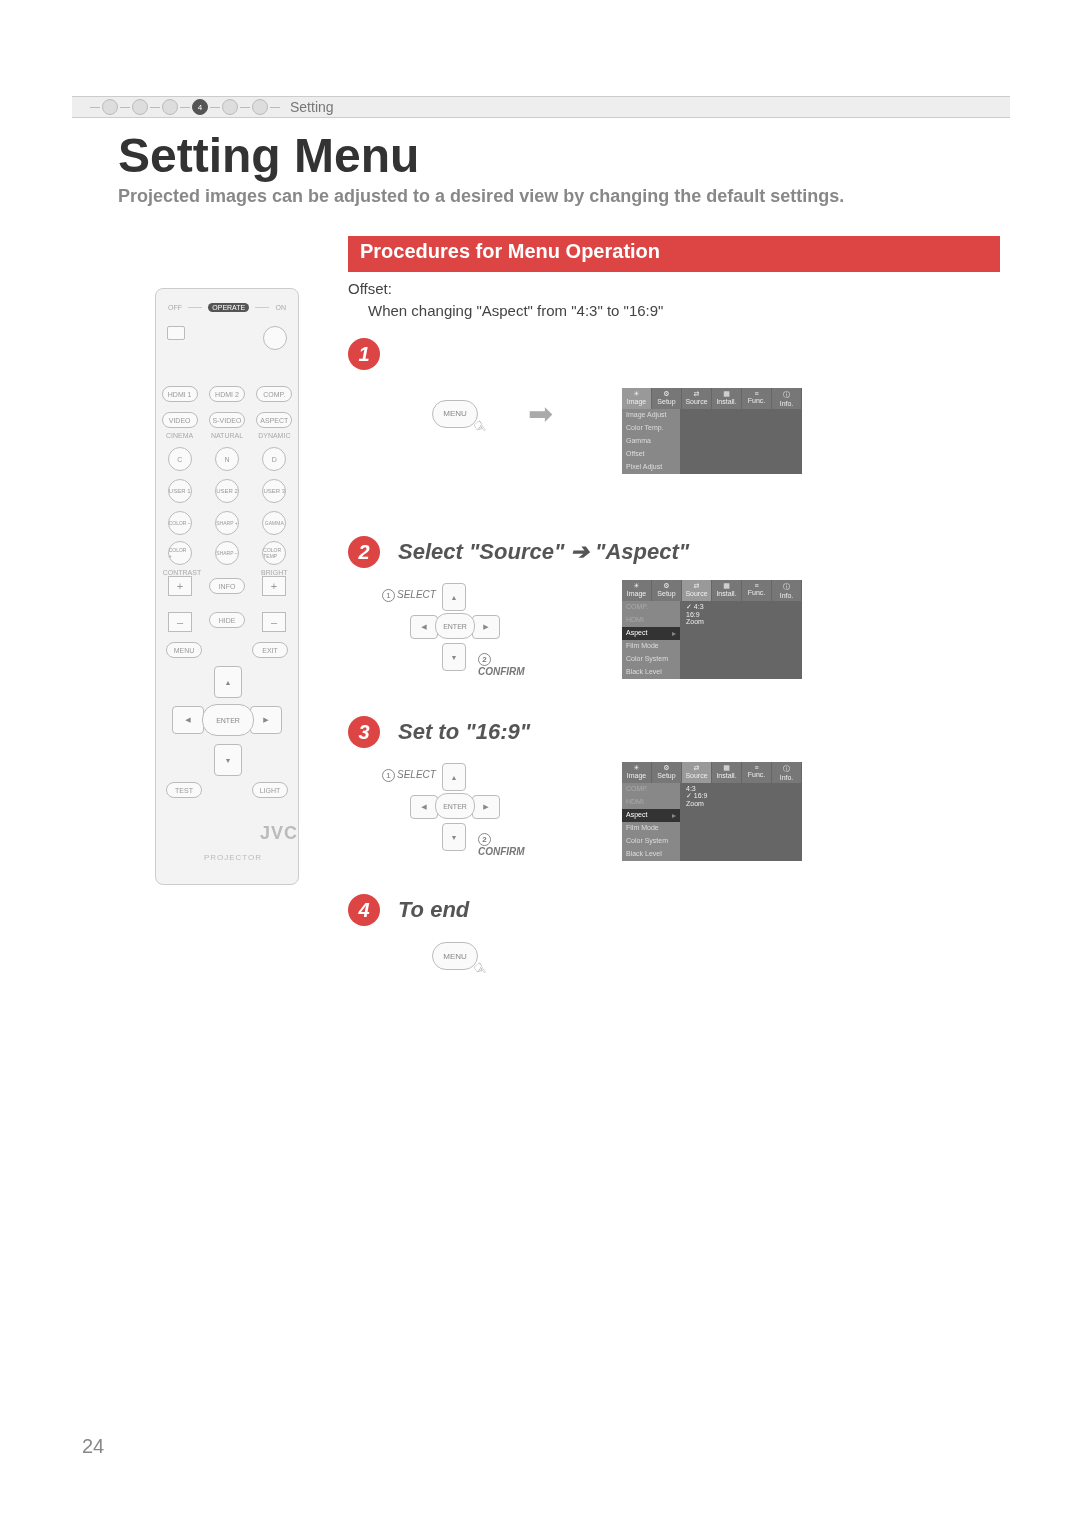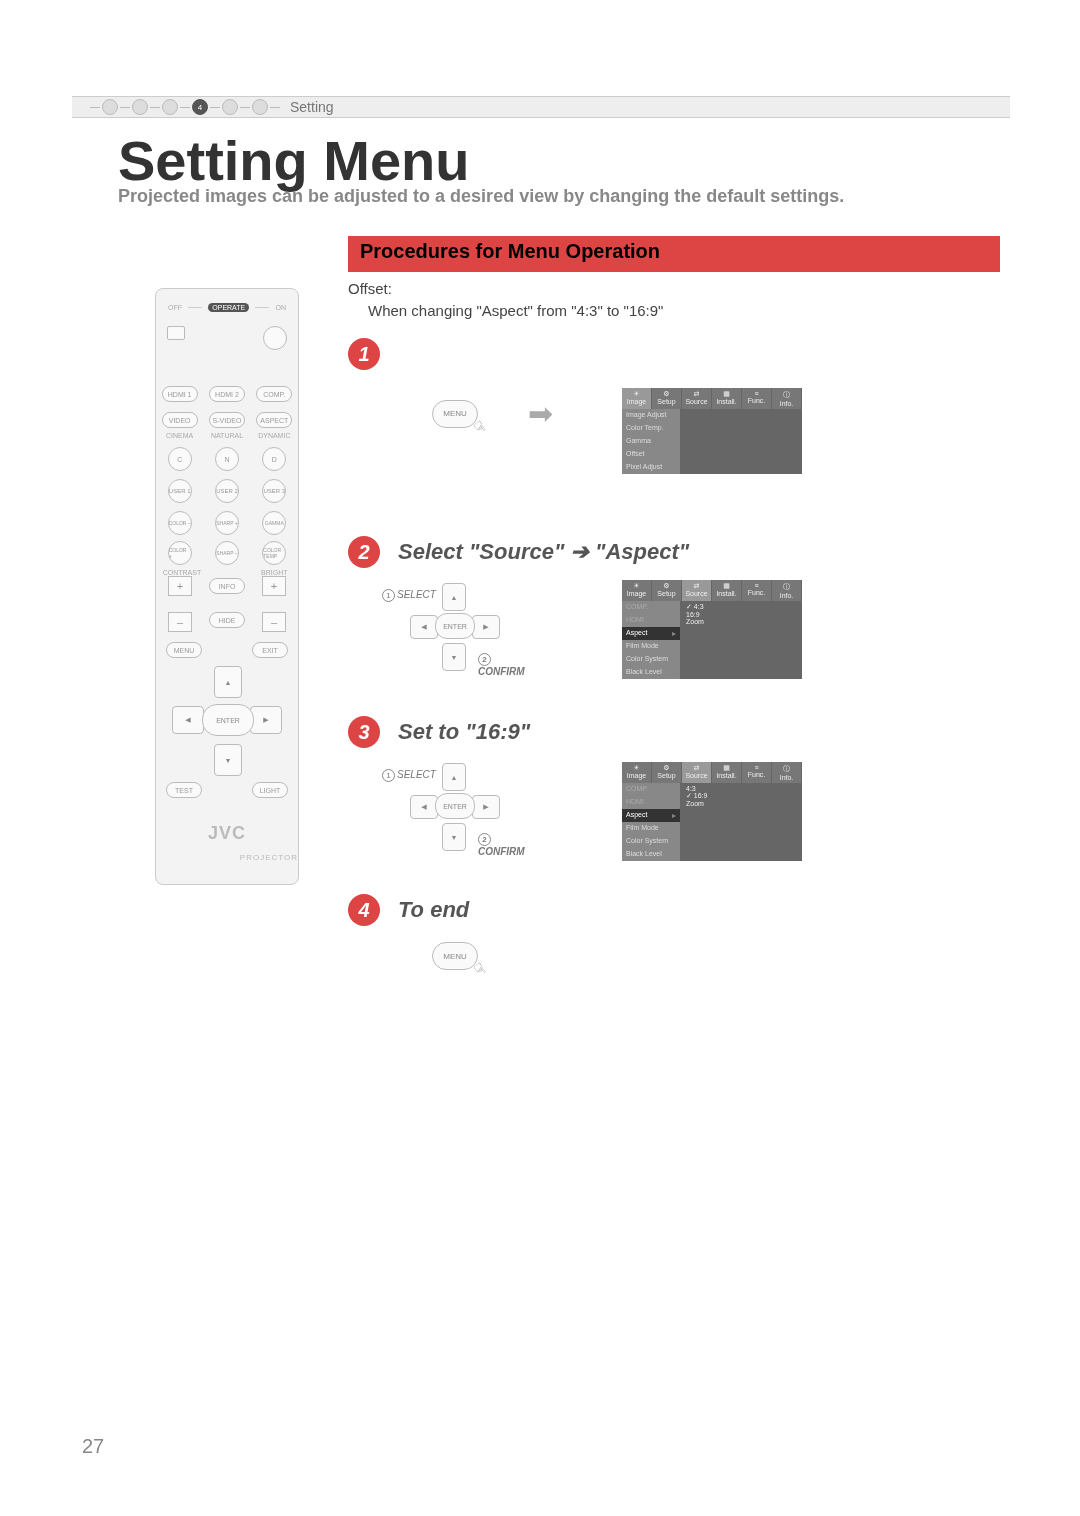--- a/index.html
+++ b/index.html
@@ -3,23 +3,23 @@
 <meta charset="utf-8">
 <style>
 body{margin:0;padding:0;background:#fff;font-family:Arial,Helvetica,sans-serif;color:#333}
 .page{width:1080px;height:1516px;position:relative;background:#fff;box-sizing:border-box}
 .topbar{position:absolute;left:72px;right:70px;top:96px;height:20px;background:#eee;border-top:1px solid #ccc;border-bottom:1px solid #ccc;display:flex;align-items:center}
 .dotline{display:flex;align-items:center;margin-left:18px}
 .dotline .seg{width:10px;height:1px;background:#bbb}
 .dotline .dot{width:14px;height:14px;border-radius:50%;background:#ddd;border:1px solid #bbb;margin:0 2px;display:flex;align-items:center;justify-content:center;font-size:8px;color:#999}
 .dotline .dot.active{background:#555;border-color:#555;color:#fff}
 .topbar .label{margin-left:10px;font-size:14px;color:#777}
-.title{position:absolute;left:118px;top:128px;font-size:56px;font-weight:700;color:#333}
+.title{position:absolute;left:118px;top:128px;font-size:48px;font-weight:700;color:#333}
 .subtitle{position:absolute;left:118px;top:186px;font-size:18px;font-weight:700;color:#888}
-.procedures-header{position:absolute;left:348px;top:236px;width:628px;height:28px;background:#d44;color:#000000;font-size:20px;font-weight:700;padding:4px 12px;box-sizing:content-box}
+.procedures-header{position:absolute;left:348px;top:236px;width:628px;height:28px;background:#d44;color:#ffffff;font-size:20px;font-weight:700;padding:4px 12px;box-sizing:content-box}
 .example{position:absolute;left:348px;top:280px;font-size:15px;color:#444}
 .example-subtext{position:absolute;left:368px;top:302px;font-size:15px;color:#444}
 .remote{position:absolute;left:155px;top:288px;width:142px;height:595px;background:#f3f3f3;border:1px solid #ccc;border-radius:8px}
 .remote .row{display:flex;justify-content:space-around;margin-top:8px}
 .rbtn{border:1px solid #bbb;border-radius:12px;font-size:7px;color:#999;display:flex;align-items:center;justify-content:center;background:#fafafa}
 .oval{width:34px;height:14px}
 .circ{width:22px;height:22px;border-radius:50%}
 .squ{width:16px;height:12px;border-radius:2px}
 .remote .toprow{display:flex;justify-content:space-between;padding:14px 12px 6px;align-items:center;font-size:7px;color:#aaa}
 .operate{background:#555;color:#fff;border-radius:8px;padding:1px 4px;font-size:7px}
@@ -27,22 +27,22 @@
 .remote .txt{font-size:7px;color:#aaa;text-align:center}
 .plusminus{display:flex;justify-content:space-between;padding:0 12px}
 .pm{width:22px;height:18px;border:1px solid #bbb;background:#fafafa;display:flex;align-items:center;justify-content:center;font-size:11px;color:#999}
 .dpad{position:relative;width:110px;height:110px;margin:8px auto 0}
 .dpad .db{position:absolute;border:1px solid #bbb;background:#fafafa;display:flex;align-items:center;justify-content:center;font-size:7px;color:#888}
 .dpad .up{left:42px;top:0;width:26px;height:30px;border-radius:4px}
 .dpad .down{left:42px;bottom:0;width:26px;height:30px;border-radius:4px}
 .dpad .left{left:0;top:40px;width:30px;height:26px;border-radius:4px}
 .dpad .right{right:0;top:40px;width:30px;height:26px;border-radius:4px}
 .dpad .center{left:30px;top:38px;width:50px;height:30px;border-radius:15px}
-.remote .brand{position:absolute;bottom:40px;left:0;right:0;text-align:center;font-size:18px;font-weight:900;color:#bbb;letter-spacing:1px}
-.remote .brandsub{position:absolute;bottom:22px;left:12px;right:0;text-align:right;font-size:8px;color:#bbb;letter-spacing:1px}
+.remote .brand{position:absolute;bottom:40px;left:0;right:0;text-align:right;font-size:18px;font-weight:900;color:#bbb;letter-spacing:1px}
+.remote .brandsub{position:absolute;bottom:22px;left:12px;right:0;text-align:center;font-size:8px;color:#bbb;letter-spacing:1px}
 .step-badge{width:32px;height:32px;border-radius:50%;background:#d44;color:#fff;font-weight:700;font-style:italic;font-size:20px;display:flex;align-items:center;justify-content:center}
 .step-title{font-size:22px;font-weight:700;font-style:italic;color:#555}
 .step1{position:absolute;left:348px;top:338px;display:flex;align-items:center;gap:18px}
 .step2{position:absolute;left:348px;top:536px;display:flex;align-items:center;gap:18px}
 .step3{position:absolute;left:348px;top:716px;display:flex;align-items:center;gap:18px}
 .step4{position:absolute;left:348px;top:894px;display:flex;align-items:center;gap:18px}
 .menu-btn{width:44px;height:26px;border:1px solid #bbb;border-radius:14px;background:#fafafa;display:flex;align-items:center;justify-content:center;font-size:8px;color:#888;position:relative}
 .finger{position:absolute;right:-8px;bottom:-10px;font-size:16px;color:#888;transform:rotate(-35deg)}
 .arrow-right{font-size:30px;color:#aaa}
 .step1-diagram{position:absolute;left:432px;top:396px;display:flex;align-items:center;gap:50px}
@@ -381,15 +381,15 @@
       <div class="step-badge">4</div>
       <div class="step-title">To end</div>
     </div>
 <div class="step4-diagram">
   <div class="menu-btn">
         <span>MENU</span>
         <span class="finger">☟</span>
       </div>
 </div>
 
-<div class="pagenum">27</div>
+<div class="pagenum">24</div>
 
 </div>
 
 </body></html>

